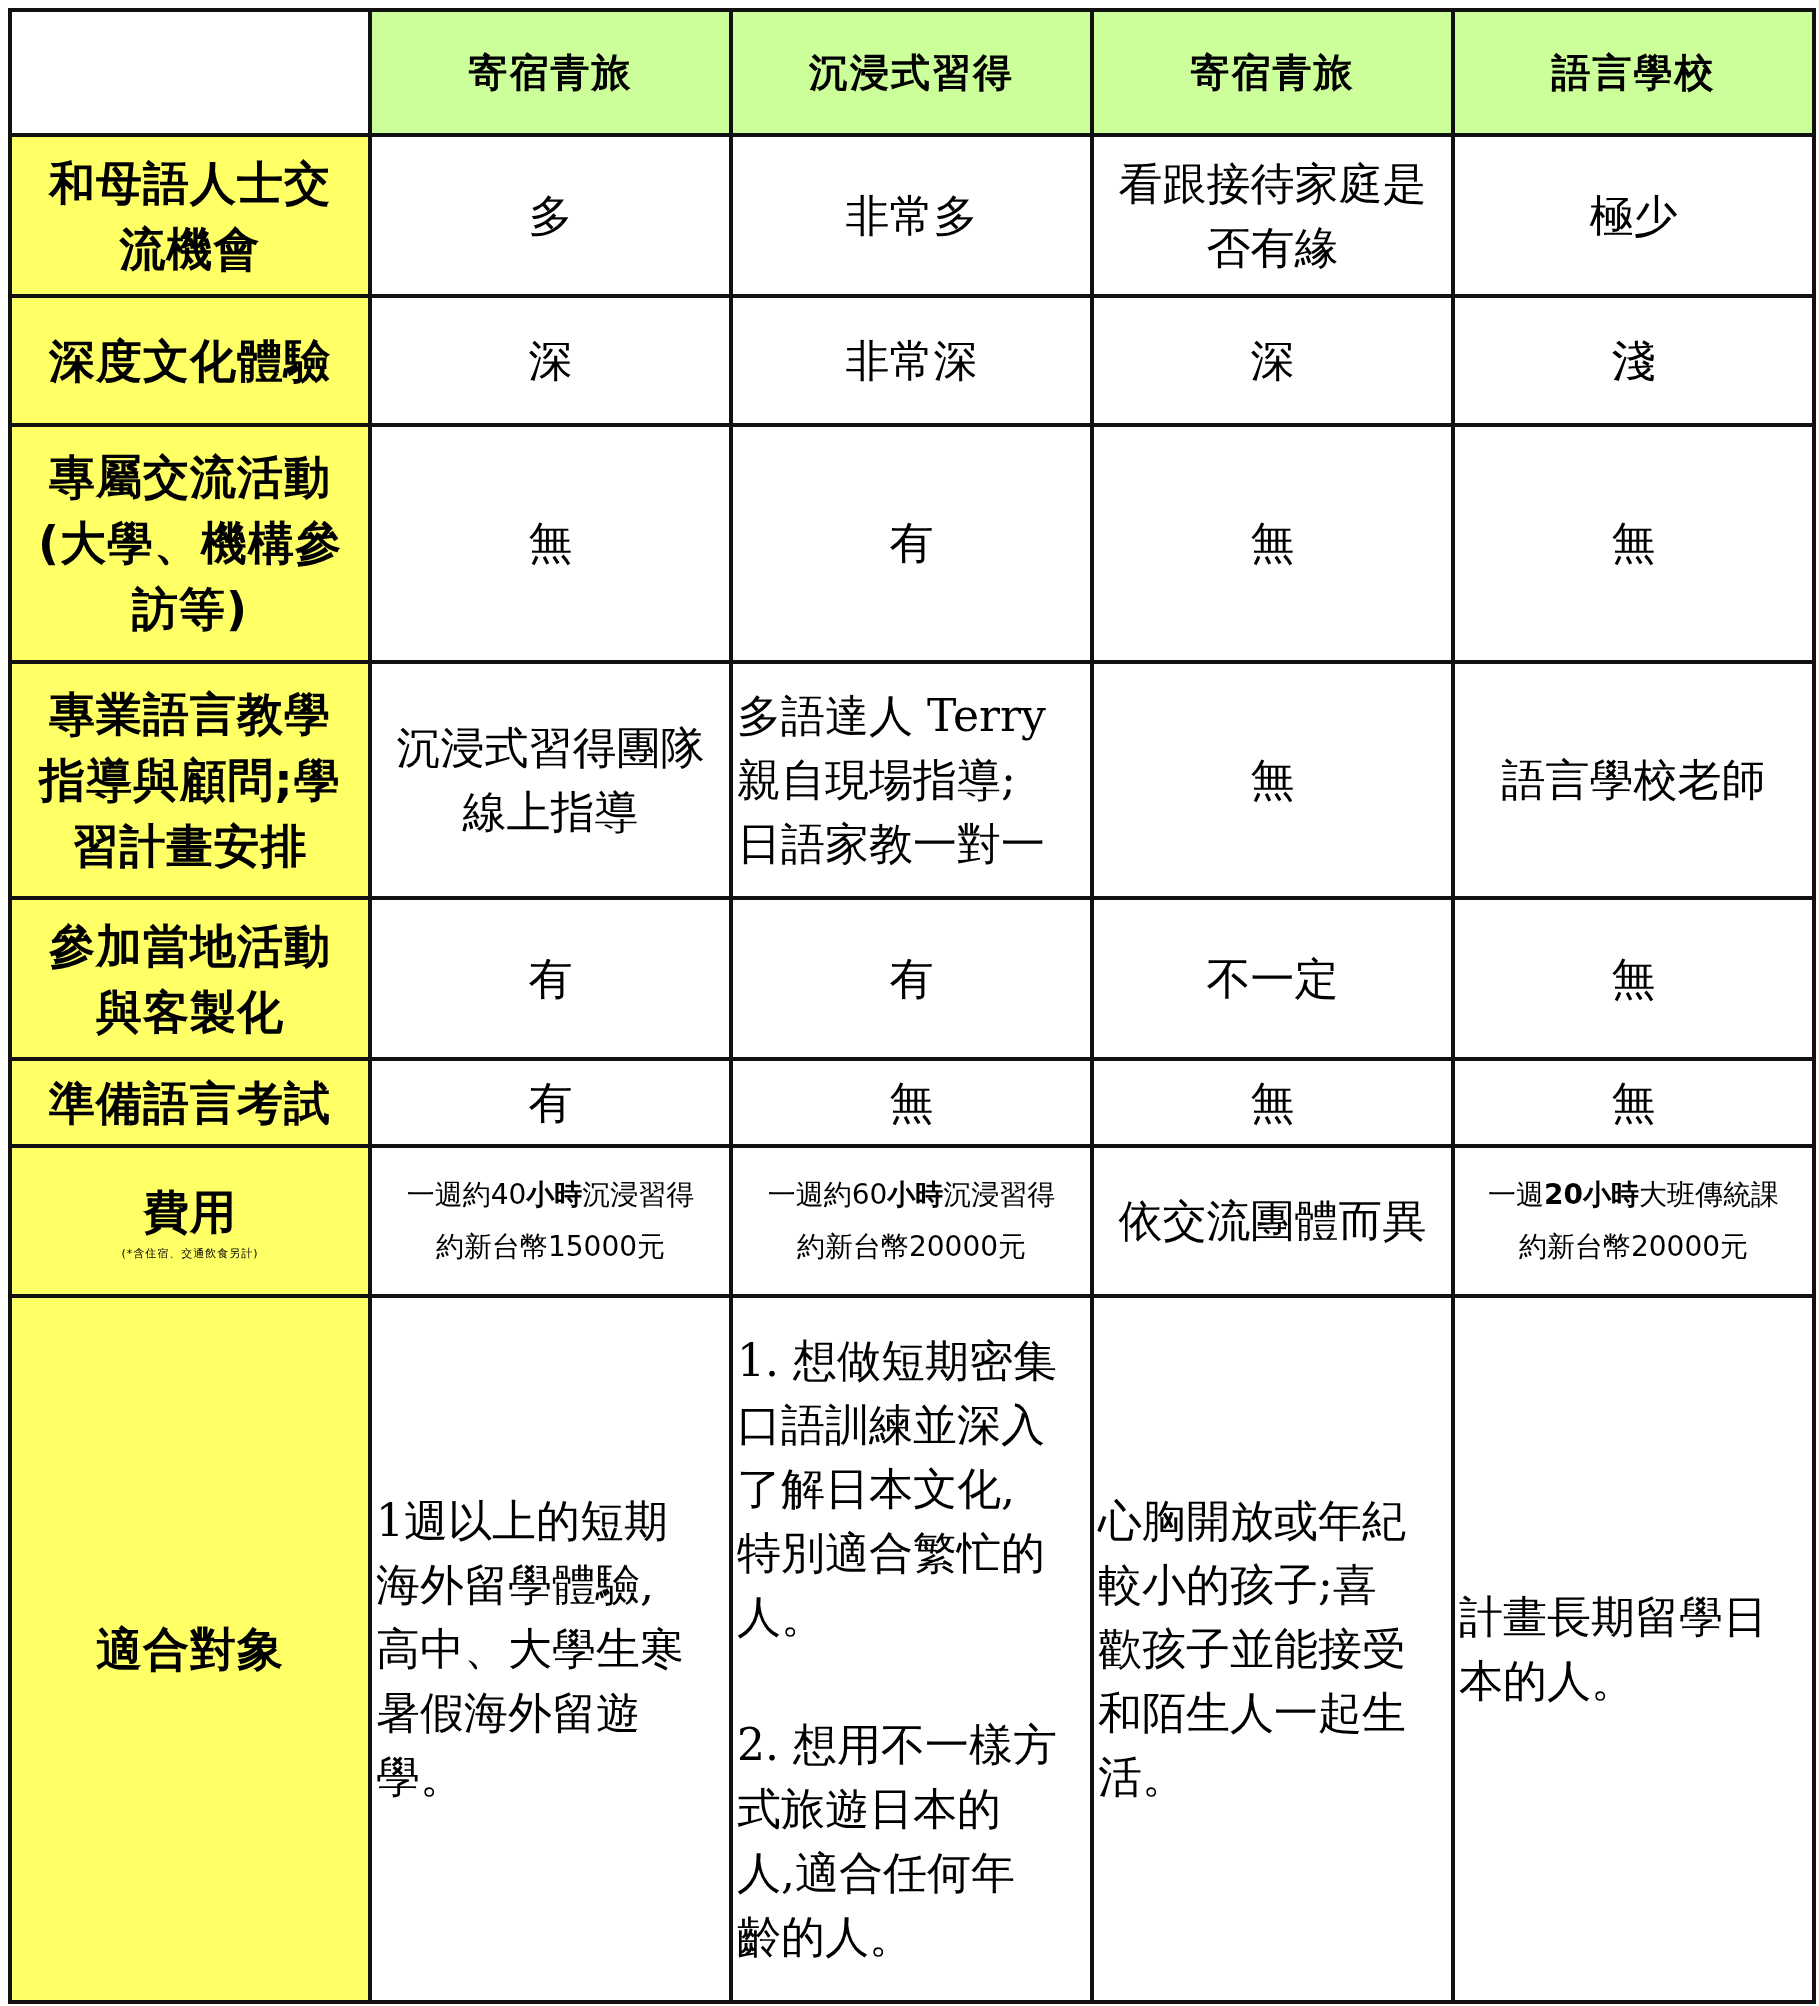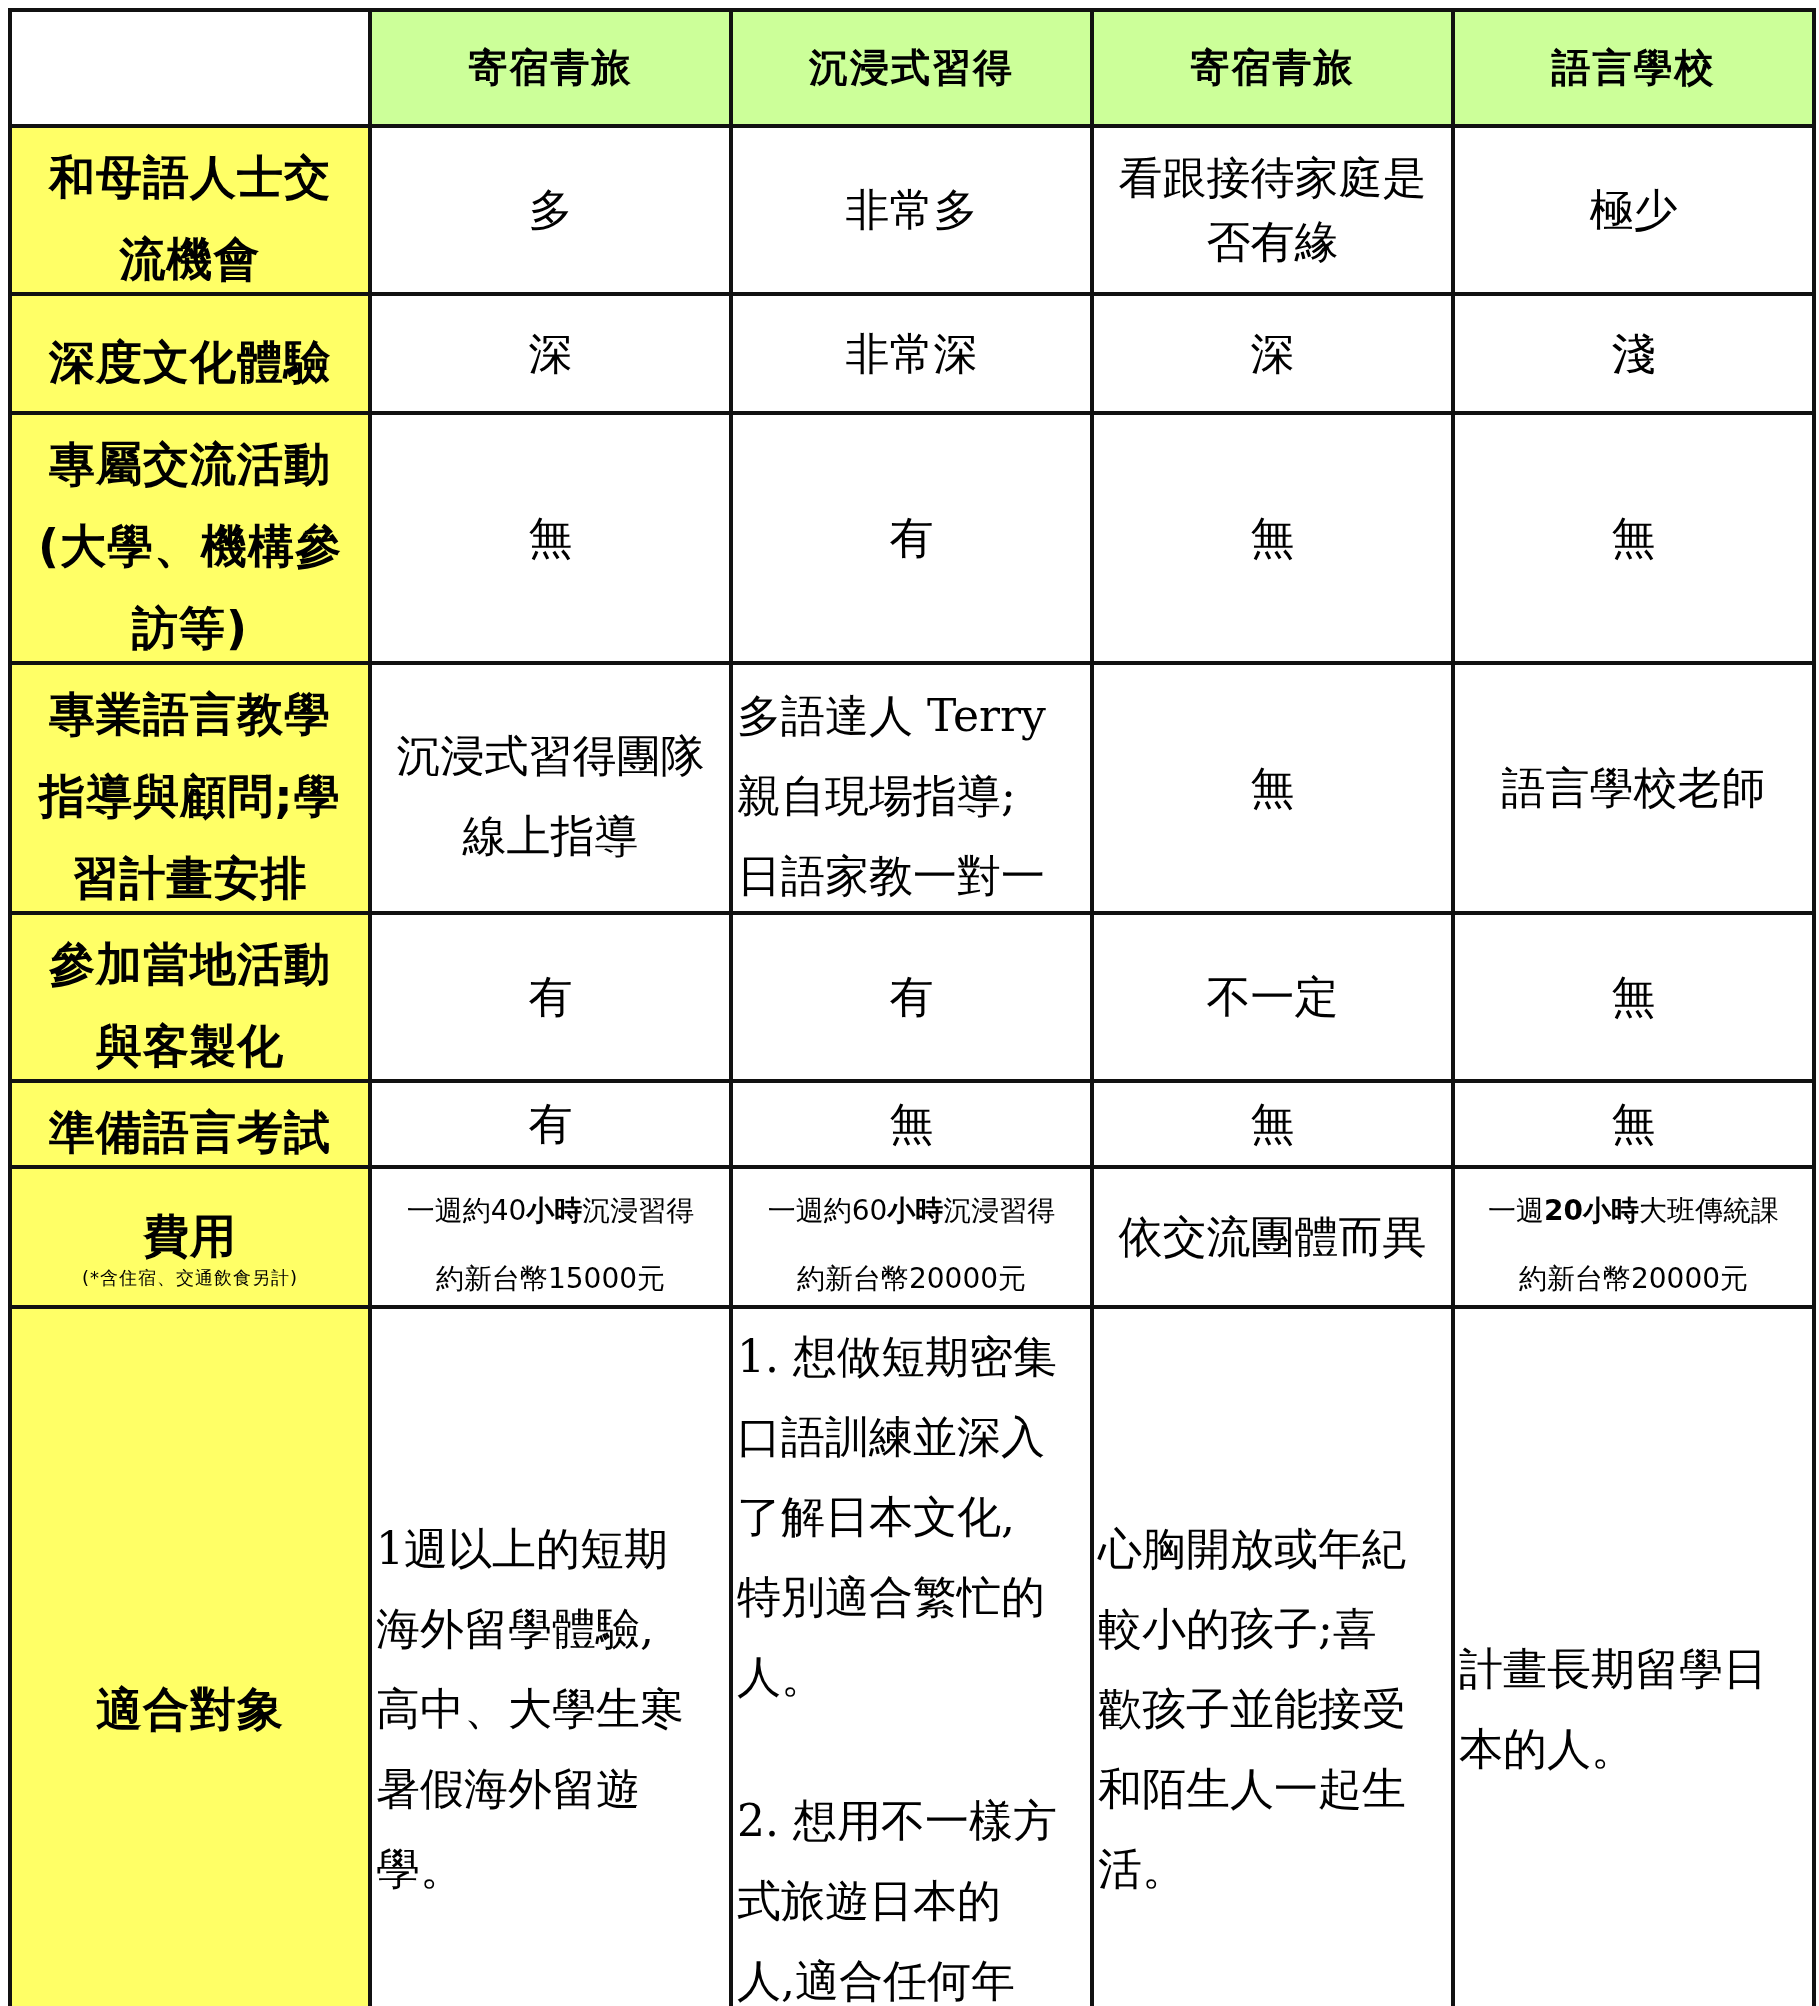--- a/index.html
+++ b/index.html
@@ -16,23 +16,23 @@
     overflow: hidden;
   }
   col.c0 { width: 360px; }
   col.cx { width: 361px; }
   .corner { background: #ffffff; }
   .colhead { background: #ccff99; font-weight: bold; font-size: 39px; letter-spacing: 2px; }
   .rowhead { background: #ffff66; font-weight: bold; font-size: 46px; line-height: 66px; letter-spacing: 1px; }
   .cell { background: #ffffff; font-family: "DejaVu Serif", serif; font-size: 44px; line-height: 64px; }
   .cell.left { text-align: left; padding-left: 4px; }
   .cell.small { font-family: "DejaVu Sans", sans-serif; font-size: 28px; line-height: 52px; }
-  .rowhead .note { display: block; font-size: 18px; line-height: 18px; font-weight: normal; }
+  .rowhead .note { display: block; font-size: 11px; line-height: 18px; font-weight: normal; }
   .gap { display: block; height: 64px; }
-  .line { display: block; margin-top: 16px; }
+  .line { display: block; }
   b.em { font-weight: bold; }
 </style>
 </head>
 <body>
 
 <table class="cmp">
   <colgroup>
     <col class="c0">
       <col class="cx">
       <col class="cx">

